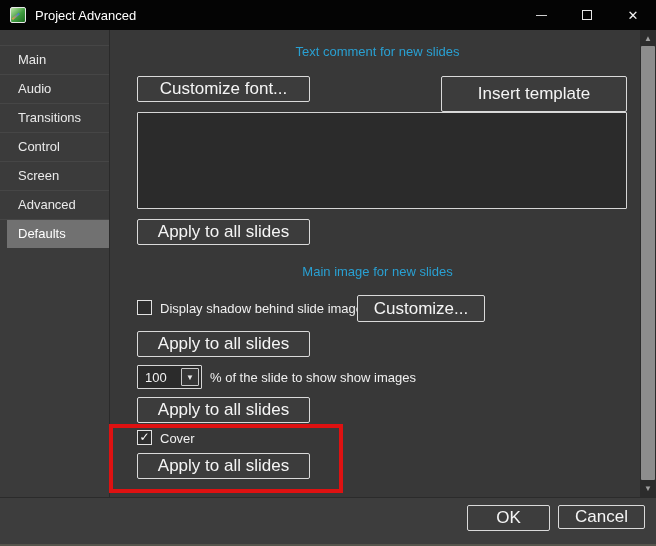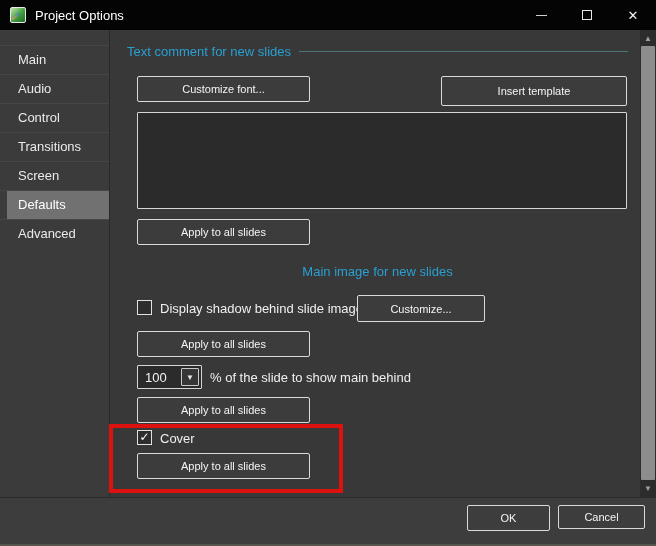--- a/index.html
+++ b/index.html
@@ -26,21 +26,21 @@
   
   .sidebar { position:absolute; left:0; top:30px; width:110px; height:467px; background:#3b3b3b; border-right:1px solid #2a2a2a; }
   .side-spacer { height:15px; }
   .side-item { height:29px; line-height:28px; padding-left:18px; border-top:1px solid #464646; color:#eaeaea; cursor:default; }
   .side-item.selected { background:linear-gradient(to right, rgba(0,0,0,0) 0, rgba(0,0,0,0) 7px, #717171 7px); color:#ffffff; }
   
   .section-head { position:absolute; display:flex; align-items:center; gap:8px; color:#29a0d2; height:15px; }
   .section-line { flex:1; height:1px; background:#4f7280; }
   
   .btn { position:absolute; background:#3c3c3c; border:1px solid #dadada; border-radius:2px;
-    color:#f5f5f5; font-size:11px; font-family:inherit; display:flex; align-items:center; justify-content:center; cursor:default; }
+    color:#f5f5f5; font-size:17px; font-family:inherit; display:flex; align-items:center; justify-content:center; cursor:default; }
   .textbox { position:absolute; left:137px; top:112px; width:490px; height:97px; background:#2b2b2b;
     border:1px solid #d6d6d6; border-radius:1px; resize:none; color:#f0f0f0; font-family:inherit; font-size:13px; }
   .checkbox { position:absolute; width:15px; height:15px; background:#2e2e2e; border:1px solid #e2e2e2;
     display:flex; align-items:center; justify-content:center; }
   .checkbox .check-glyph { color:#ffffff; font-size:12px; line-height:12px; margin-top:-1px; }
   .label { position:absolute; color:#f0f0f0; }
   .combo { position:absolute; left:137px; top:365px; width:65px; height:24px; background:#2b2b2b;
     border:1px solid #d6d6d6; border-radius:1px; }
   .combo-value { position:absolute; left:7px; top:4px; color:#f2f2f2; }
   .combo-btn { position:absolute; right:2px; top:2px; bottom:2px; width:18px; background:#363636;
@@ -59,52 +59,52 @@
   
   .footer { position:absolute; left:0; top:497px; width:656px; height:47px; background:#3d3d3d; border-top:1px solid #2b2b2b; }
 </style>
 </head>
 <body>
 
 <div id="window">
 
   <div class="titlebar">
     <div class="app-icon"></div>
-    <div class="title-text">Project Options</div>
+    <div class="title-text">Project Advanced</div>
     <div class="win-controls">
       <div class="win-btn">
           <span class="min-glyph"></span>
         </div>
       <div class="win-btn">
           <span class="max-glyph"></span>
         </div>
       <div class="win-btn">
           <span class="close-glyph">✕</span>
         </div>
     </div>
   </div>
 
   <div class="sidebar">
     <div class="side-spacer"></div>
     <div class="side-item">Main</div>
     <div class="side-item">Audio</div>
+    <div class="side-item">Transitions</div>
     <div class="side-item">Control</div>
-    <div class="side-item">Transitions</div>
     <div class="side-item">Screen</div>
+    <div class="side-item">Advanced</div>
     <div class="side-item selected">Defaults</div>
-    <div class="side-item">Advanced</div>
   </div>
 
-  <div class="section-head" style="left:127px; top:44px; width:501px;">
+  <div class="section-head" style="left:127px; top:44px; width:501px;flex-direction:column;">
     <span>Text comment for new slides</span>
     <span class="section-line"></span>
   </div>
 
   <button class="btn" style="left:137px; top:76px; width:173px; height:26px;">Customize font...</button>
-  <button class="btn" style="left:441px; top:76px; width:186px; height:30px;">Insert template</button>
+  <button class="btn" style="left:441px; top:76px; width:186px; height:36px;">Insert template</button>
 
   <textarea class="textbox" style=""></textarea>
 
   <button class="btn" style="left:137px; top:219px; width:173px; height:26px;">Apply to all slides</button>
 
   <div class="section-head" style="left:127px; top:264px; width:501px;flex-direction:column;">
     <span>Main image for new slides</span>
     <span class="section-line"></span>
   </div>
 
@@ -113,21 +113,21 @@
   <button class="btn" style="left:357px; top:295px; width:128px; height:27px;">Customize...</button>
 
   <button class="btn" style="left:137px; top:331px; width:173px; height:26px;">Apply to all slides</button>
 
   <div class="combo">
     <span class="combo-value">100</span>
     <span class="combo-btn">
       <span>▼</span>
     </span>
   </div>
-  <div class="label" style="left:210px; top:370px;">% of the slide to show main behind</div>
+  <div class="label" style="left:210px; top:370px;">% of the slide to show show images</div>
 
   <button class="btn" style="left:137px; top:397px; width:173px; height:26px;">Apply to all slides</button>
 
   <div class="checkbox" style="left:137px; top:430px;">
     <span class="check-glyph">✓</span>
   </div>
   <div class="label" style="left:160px; top:431px;">Cover</div>
 
   <button class="btn" style="left:137px; top:453px; width:173px; height:26px;">Apply to all slides</button>
 

